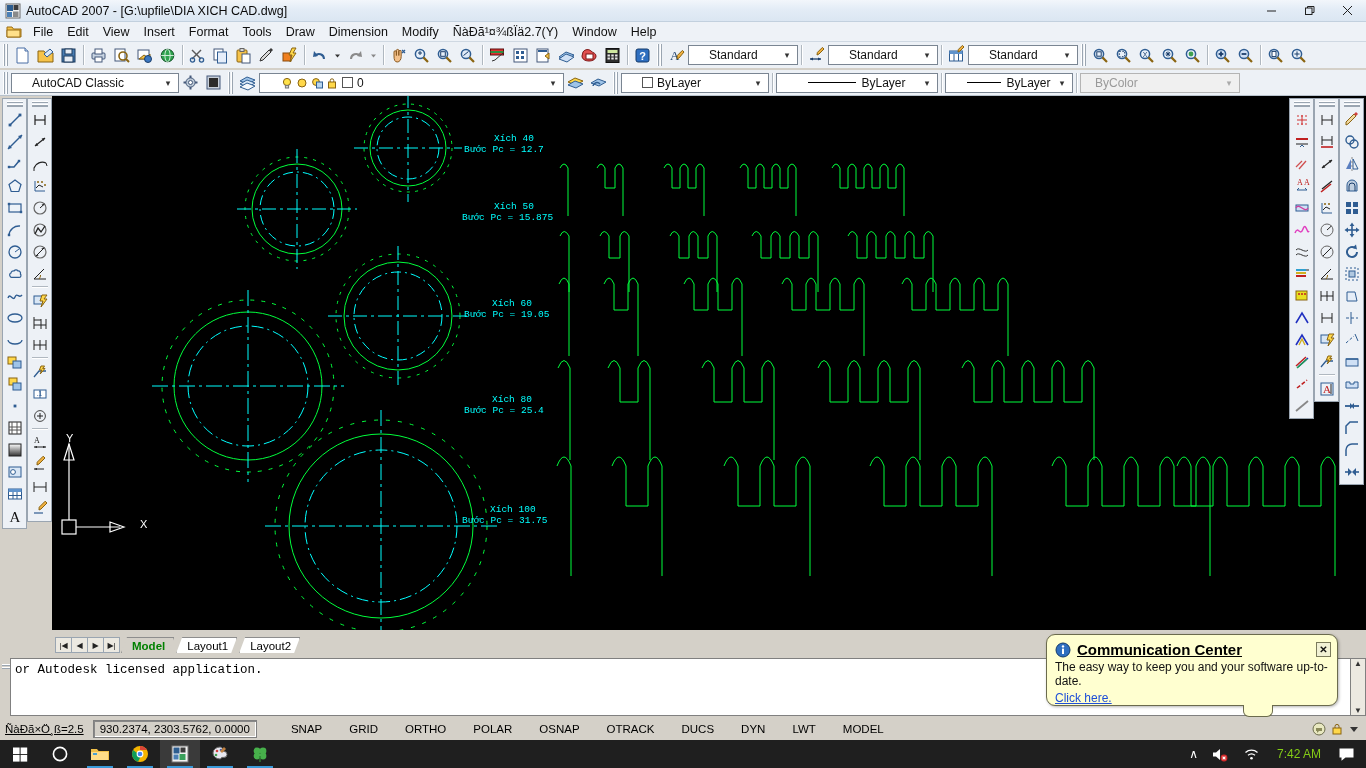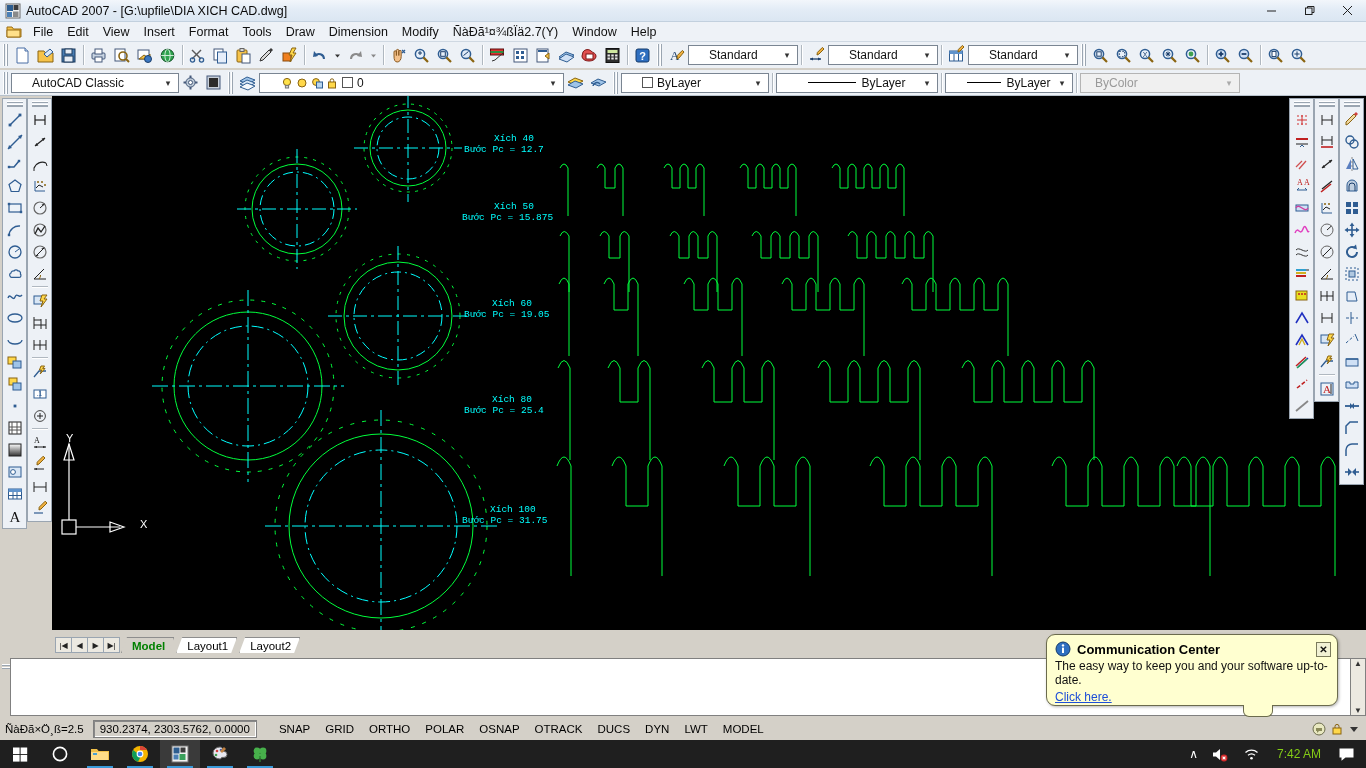--- a/index.html
+++ b/index.html
@@ -146,32 +146,32 @@
   
   .statusbar {
     position: absolute; left: 0; top: 718px; width: 1366px; height: 22px;
     background: #d4d0c8; display: flex; align-items: center; font-size: 11.5px; color: #000;
   }
   .coordbox {
     height: 18px; border: 1px solid #808080; background: #d4d0c8;
     display: flex; align-items: center; padding: 0 6px; margin-left: 4px;
     box-shadow: inset 1px 1px 0 #888, inset -1px -1px 0 #fff;
   }
-  .sbitem { height: 18px; padding: 0 6px; display: flex; align-items: center; margin-left: 1px;
+  .sbitem { height: 18px; padding: 0 6px; display: flex; align-items: center; margin-left: 13px;
             border: 1px solid transparent; }
-  .sb-left-label { padding: 0 5px; white-space: nowrap; }
+  .sb-left-label { padding: 0 5px; white-space: nowrap; text-decoration: underline; }
 
   
   .balloon {
     position: absolute; left: 1046px; top: 634px; width: 292px; height: 72px;
     background: #ffffd0; border: 1px solid #6b6b4d; border-radius: 9px;
     z-index: 20; box-shadow: 1px 1px 3px rgba(0,0,0,.3);
   }
   .balloon .bhead { display: flex; align-items: center; padding: 6px 6px 2px 8px; }
-  .balloon .btitle { font-weight: bold; font-size: 13px; color: #000; margin-left: 6px; }
+  .balloon .btitle { font-weight: bold; font-size: 15px; color: #000; margin-left: 6px; text-decoration: underline; }
   .balloon .bclose {
     margin-left: auto; width: 15px; height: 15px; border: 1px solid #7b7b5c; background: #f1f1d4;
     display: flex; align-items: center; justify-content: center; font-size: 10px; font-weight: bold; color: #111;
   }
   .balloon .bbody { padding: 0 8px; font-size: 12px; color: #111; }
   .balloon .blink { padding: 3px 12px 0 8px; font-size: 12px; color: #1d4ed8; text-decoration: underline; }
   .balloon .btail {
     position: absolute; left: 196px; top: 70px; width: 30px; height: 12px;
     background: #ffffd0; border-left: 1px solid #6b6b4d; border-right: 1px solid #6b6b4d;
     border-bottom: 1px solid #6b6b4d; border-bottom-left-radius: 6px; border-bottom-right-radius: 6px;
@@ -1400,20 +1400,21 @@
     <div class="navbtn">▶</div>
     <div class="navbtn">▶|</div>
     <div class="ltab active">Model</div>
     <div class="ltab">Layout1</div>
     <div class="ltab">Layout2</div>
   </div>
 
   <div class="cmdarea">
     <div class="cmd-grip"></div>
     <div class="cmdbox">
+      <div class="cmdline">or Autodesk licensed application.</div>
     </div>
     <div class="cmdscroll">
       <div>▲</div>
       <div>▼</div>
     </div>
   </div>
 
   <div class="statusbar">
     <div class="sb-left-label">ÑàÐã×Ö¸ß=2.5</div>
     <div class="coordbox">930.2374,  2303.5762, 0.0000</div>

